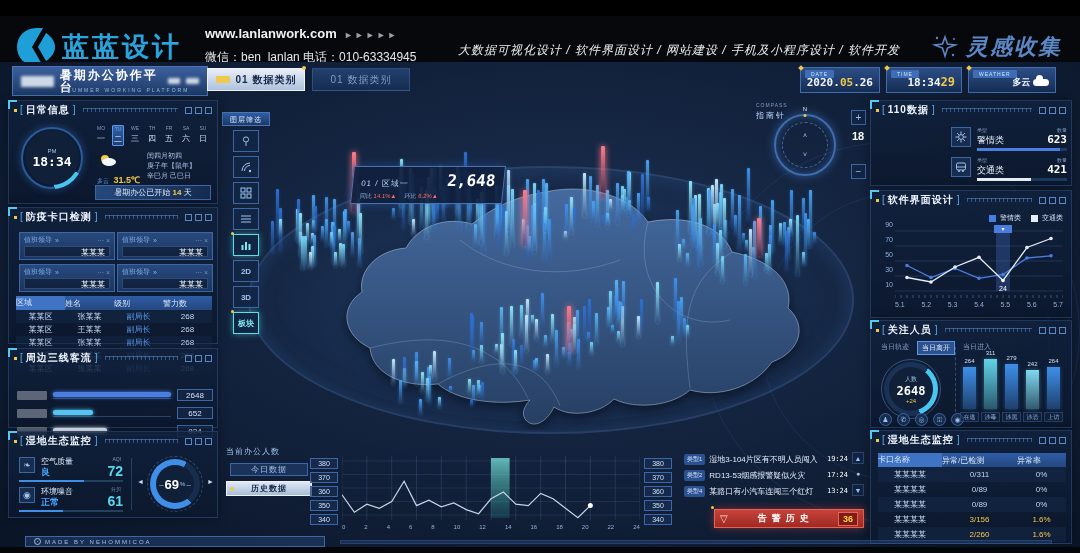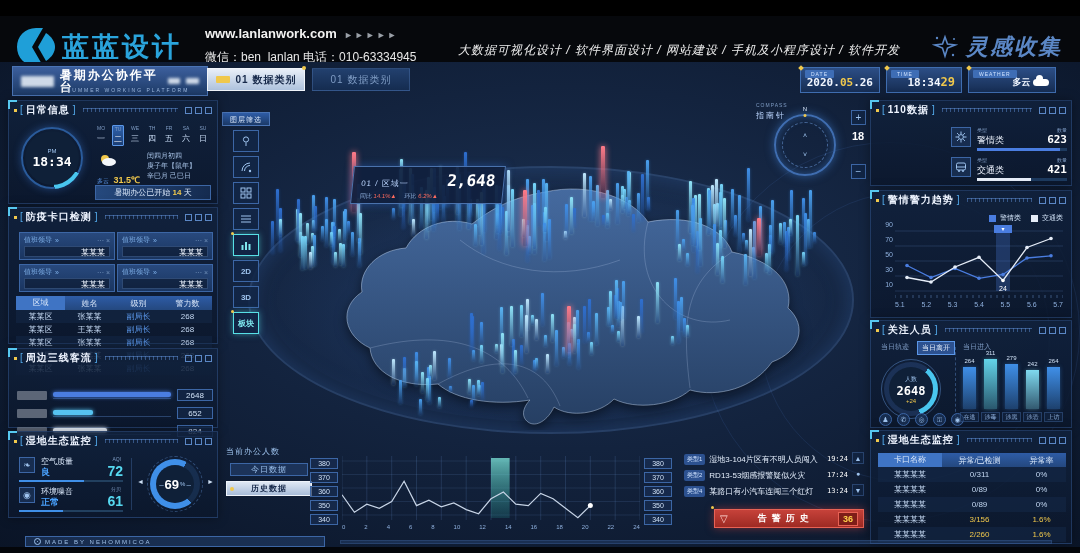--- a/index.html
+++ b/index.html
@@ -67,21 +67,21 @@
 .ring{position:absolute;inset:0;border-radius:50%}
 .cover{position:absolute;border-radius:50%;background:#0f2038;display:flex;flex-direction:column;align-items:center;justify-content:center}
 
 
 .dcard{position:absolute;width:96px;height:28px;background:linear-gradient(180deg,#28497d,#1a3560);border:1px solid #3c66a5;padding:2px 4px}
 .dcard .r1{display:flex;align-items:center;font-size:7px;color:#7fb0e8;gap:3px}
 .dcard .r1 .dots{margin-left:auto;color:#6f8fb8;font-size:7px}
 .dcard .nm{margin-top:1px;background:rgba(10,22,42,.6);border:1px solid rgba(90,130,190,.4);font-size:8px;color:#eef4ff;text-align:right;padding:0 4px;height:11px;line-height:11px}
 .tbl{position:absolute;font-size:8px;color:#c2d6f0}
 .tbl .hr{display:flex;background:linear-gradient(180deg,#2e5ca6,#24487f);height:14px;align-items:center}
-.tbl .hr div{text-align:center;color:#dce9fb}
+.tbl .hr div{color:#dce9fb}
 .tbl .hr div.hl{background:#3f74c4;height:100%;line-height:14px}
 .tbl .rw{display:flex;align-items:center}
 .tbl .rw:nth-child(even){background:rgba(22,44,78,.45)}
 .tbl .rw div{text-align:center;overflow:hidden;white-space:nowrap}
 
 
 .frow{position:absolute;display:flex;align-items:center;height:12px;width:196px;left:8px}
 .frow .blk{width:30px;height:9px;background:#77808f;opacity:.75;border-radius:1px;filter:blur(.4px);margin-right:6px}
 .frow .trk{position:relative;flex:1;height:7px;border-bottom:1px solid rgba(70,110,170,.5)}
 .frow .fill{position:absolute;left:0;bottom:1px;height:5px;border-radius:2px}
@@ -932,21 +932,21 @@
           <span class="nv">421</span>
         <div class="bt"></div>
           <div class="bf" id="b110b" style="width: 54px; background: rgb(230, 237, 248);"></div>
       </div>
     </div>
 
     <div class="pnl" style="left:870px;top:128px;width:202px;height:128px">
       <div class="ph">
           <span class="tick"></span>
           <span class="br">[</span>
-          <span class="t">警情警力趋势</span>
+          <span class="t">软件界面设计</span>
           <span class="br">]</span>
           <span class="line"></span>
           <span class="wins">
             <i></i>
             <i></i>
             <i></i>
           </span>
         </div>
       <div style="position:absolute;right:8px;top:22px;display:flex;gap:10px">
         <span class="lgd">

